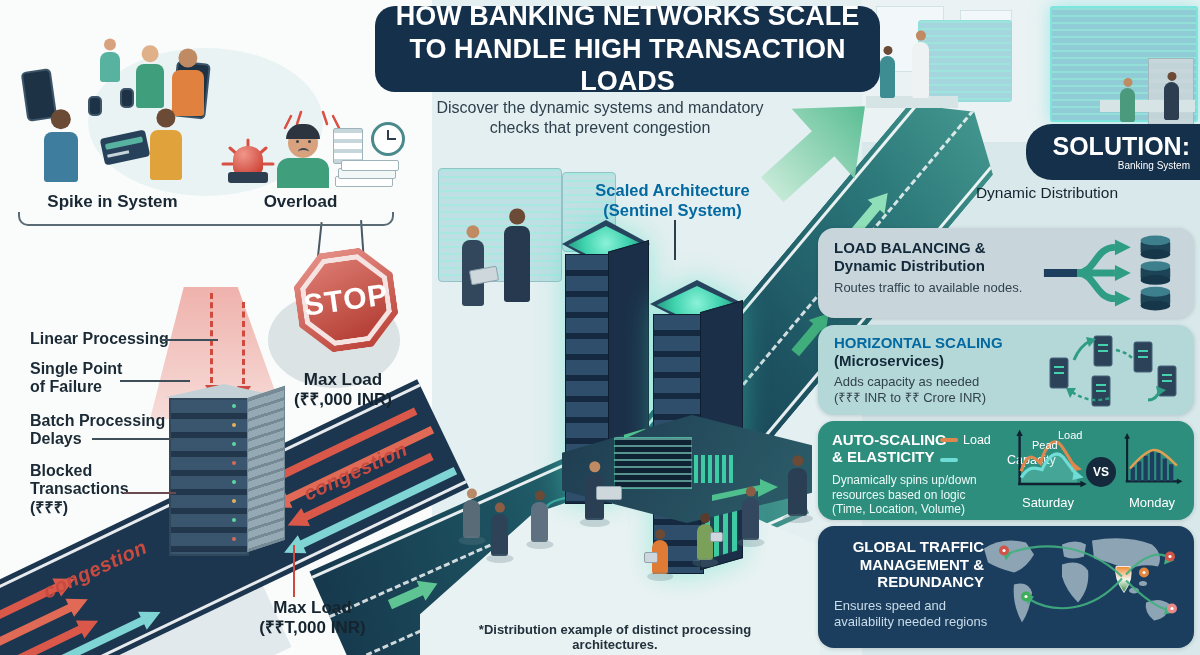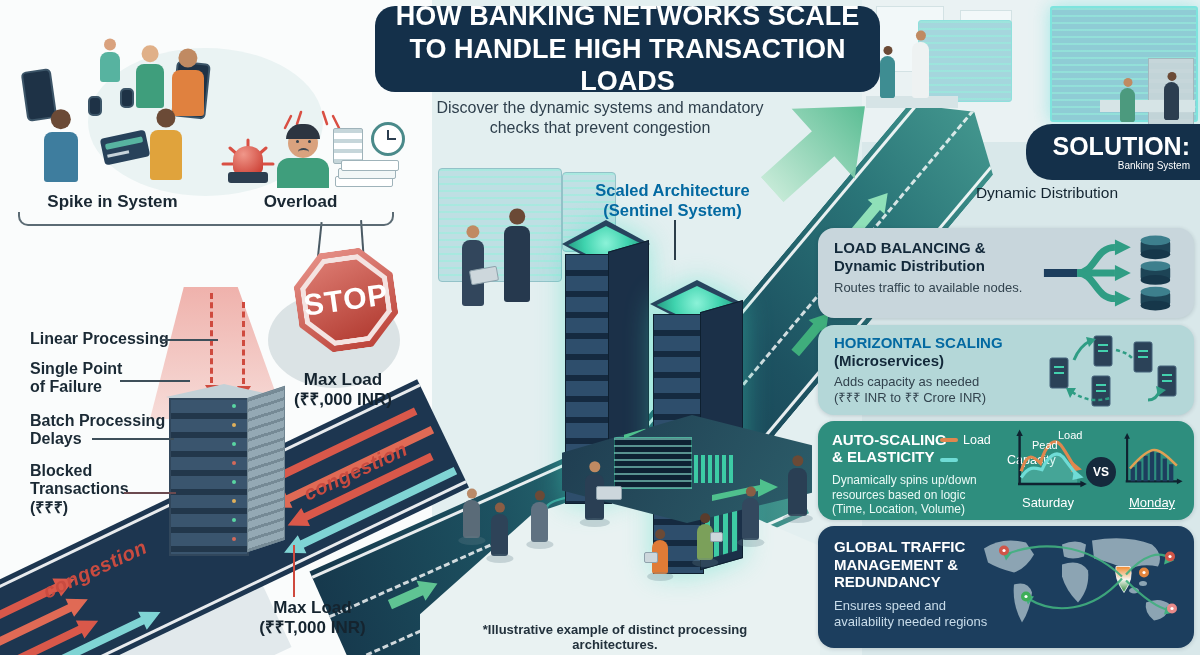--- a/index.html
+++ b/index.html
@@ -268,21 +268,21 @@
   <div class="person stand" style="left:531px;top:502px;width:17px;height:40px;--c:#5f7181;--s:#6b4a36;z-index:5;"></div>
   <div class="person stand" style="left:585px;top:474px;width:19px;height:46px;--c:#2a3f54;--s:#c08a62;z-index:5;"></div>
   <div class="laptop" style="left:596px;top:486px;width:24px;height:12px;z-index:6;"></div>
   <div class="person stand" style="left:652px;top:540px;width:16px;height:34px;--c:#e07b36;--s:#6b4a36;z-index:5;"></div>
   <div class="laptop" style="left:644px;top:552px;width:12px;height:9px;z-index:6;"></div>
   <div class="person stand" style="left:697px;top:524px;width:16px;height:36px;--c:#7ba05a;--s:#5a3c2c;z-index:5;"></div>
   <div class="laptop" style="left:710px;top:532px;width:11px;height:8px;z-index:6;"></div>
   <div class="person stand" style="left:742px;top:498px;width:17px;height:42px;--c:#33485e;--s:#8a5d44;z-index:5;"></div>
   <div class="person stand" style="left:788px;top:468px;width:19px;height:48px;--c:#2a3f54;--s:#6b4a36;z-index:5;"></div>
 
-  <div class="abs ctr" style="left:450px;top:622px;width:330px;font-size:13px;font-weight:600;color:#22313c;z-index:6;">*Illustrative example of distinct processing architectures.</div>
+  <div class="abs ctr" style="left:450px;top:622px;width:330px;font-size:13px;font-weight:600;color:#22313c;z-index:6;">*Distribution example of distinct processing architectures.</div>
   <div class="abs" style="left:293px;top:545px;width:2px;height:52px;background:#cf4a3e;z-index:6;"></div>
   <div class="abs pre ctr" style="left:245px;top:598px;width:135px;font-size:17px;font-weight:bold;color:#15242f;line-height:1.2;z-index:6;">Max Load
 (₹₹T,000 INR)</div>
 
   <div class="abs" style="left:876px;top:6px;width:66px;height:64px;background:#f2f8f9;border:1px solid #d3e2e4;z-index:2;"></div>
   <div class="abs" style="left:960px;top:10px;width:50px;height:56px;background:#f2f8f9;border:1px solid #d3e2e4;z-index:2;"></div>
   <div class="abs codes" style="left:1050px;top:6px;width:144px;height:112px;background-color:#8fccd5;border:2px solid #7de4de;box-shadow:0 0 18px rgba(110,225,220,.6);border-radius:3px;z-index:2;"></div>
   <div class="abs codes" style="left:918px;top:20px;width:92px;height:80px;background-color:#a5d6dd;border:1.5px solid #8fe0dc;border-radius:3px;z-index:2;"></div>
   <div class="abs rows" style="left:1148px;top:58px;width:44px;height:80px;background-color:#c2d4d8;border:1px solid #a3b8bd;z-index:2;"></div>
   <div class="abs" style="left:866px;top:96px;width:92px;height:12px;background:#d6e4e6;z-index:2;"></div>
@@ -407,25 +407,25 @@
         <rect x="15" y="50" width="6" height="20"></rect>
           <rect x="24" y="42" width="6" height="28"></rect>
           <rect x="33" y="34" width="6" height="36"></rect>
         <rect x="42" y="26" width="6" height="44"></rect>
           <rect x="51" y="30" width="6" height="40"></rect>
           <rect x="60" y="38" width="6" height="32"></rect>
           <rect x="69" y="46" width="6" height="24"></rect>
       </g>
       <path d="M14 52 C28 36 40 26 48 26 C58 26 70 38 80 48" stroke="#e0a054" stroke-width="3.5" fill="none"></path>
     </svg>
-    <div class="abs ctr" style="left:294px;top:74px;width:80px;font-size:13px;text-decoration:underline;">Monday</div>
+    <div class="abs ctr" style="left:294px;top:74px;width:80px;font-size:13px;">Monday</div>
   </div>
 
   <div class="panel" style="top:526px;height:122px;background:#1c3e5e;z-index:6;color:#fff;">
-    <h3 class="pre" style="position:absolute;left:16px;top:12px;width:150px;font-size:15px;line-height:1.18;">GLOBAL TRAFFIC
+    <h3 class="pre" style="position:absolute;left:16px;top:12px;width:150px;font-size:15px;line-height:1.18;text-align:right;">GLOBAL TRAFFIC
 MANAGEMENT &amp;
 REDUNDANCY</h3>
     <div class="abs pre" style="left:16px;top:72px;width:160px;font-size:13px;line-height:1.25;color:#c8dcea;">Ensures speed and
 availability needed regions</div>
     <svg class="abs" width="210" height="110" viewBox="0 0 210 105" style="left:158px;top:6px;">
       <defs>
           <linearGradient id="ind" x1="0" y1="0" x2="0" y2="1">
         <stop offset="0" stop-color="#f08a2e"></stop>
             <stop offset="0.5" stop-color="#f5f5f0"></stop>
             <stop offset="1" stop-color="#2e8b3a"></stop>

